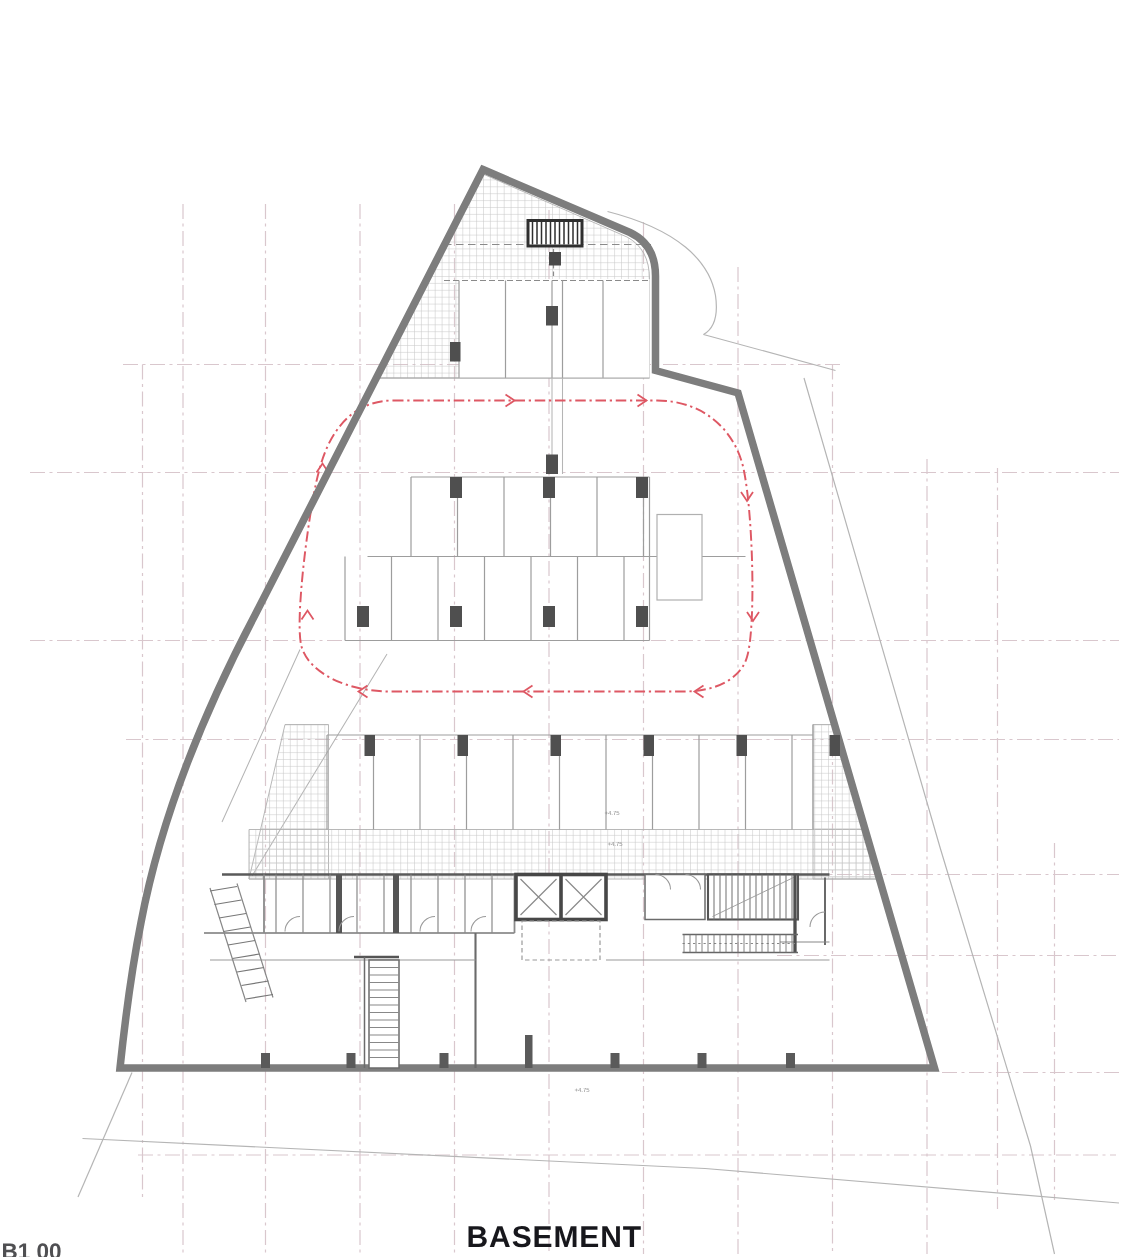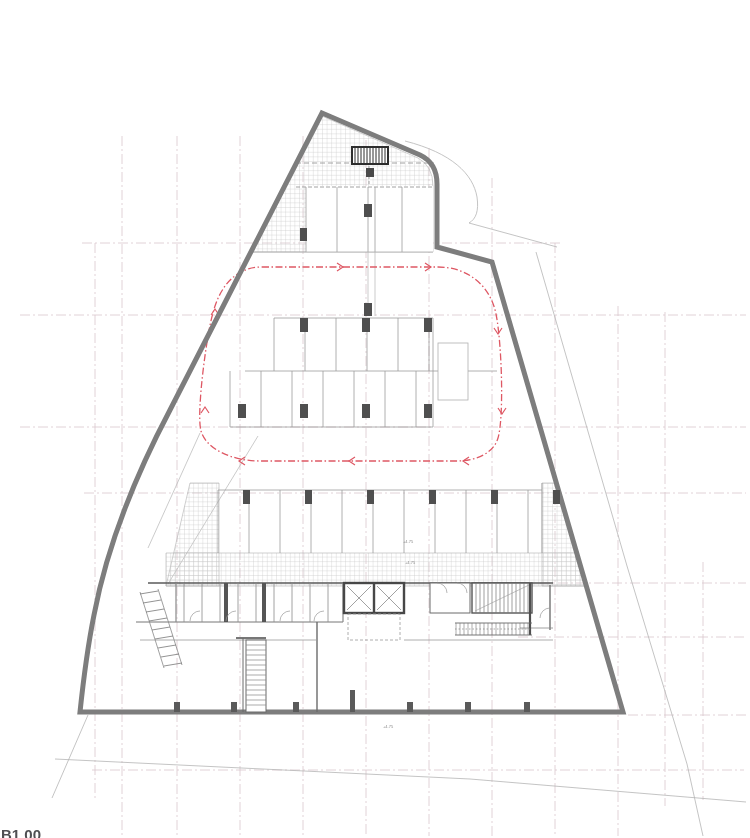--- a/index.html
+++ b/index.html
@@ -197,17 +197,18 @@
     </g>
 
     <g>
       <rect x="352" y="147" width="36" height="17" fill="#ffffff" stroke="#2e2e2e" stroke-width="2"></rect>
       <path d="M355,148 V163 M358,148 V163 M361,148 V163 M364,148 V163 M367,148 V163 M370,148 V163
                M373,148 V163 M376,148 V163 M379,148 V163 M382,148 V163 M385,148 V163" stroke="#2e2e2e" stroke-width="1"></path>
       <rect x="366" y="168" width="8" height="9" fill="#4a4a4a"></rect>
     </g>
   </svg>
 
+  <div class="plan-title">BASEMENT</div>
   <div class="sheet-code">B1 00</div>
   <span class="lvl lvl1">+4.75</span>
   <span class="lvl lvl2">+4.75</span>
   <span class="lvl lvl3">+4.75</span>
 </div>
 
 </body></html>

